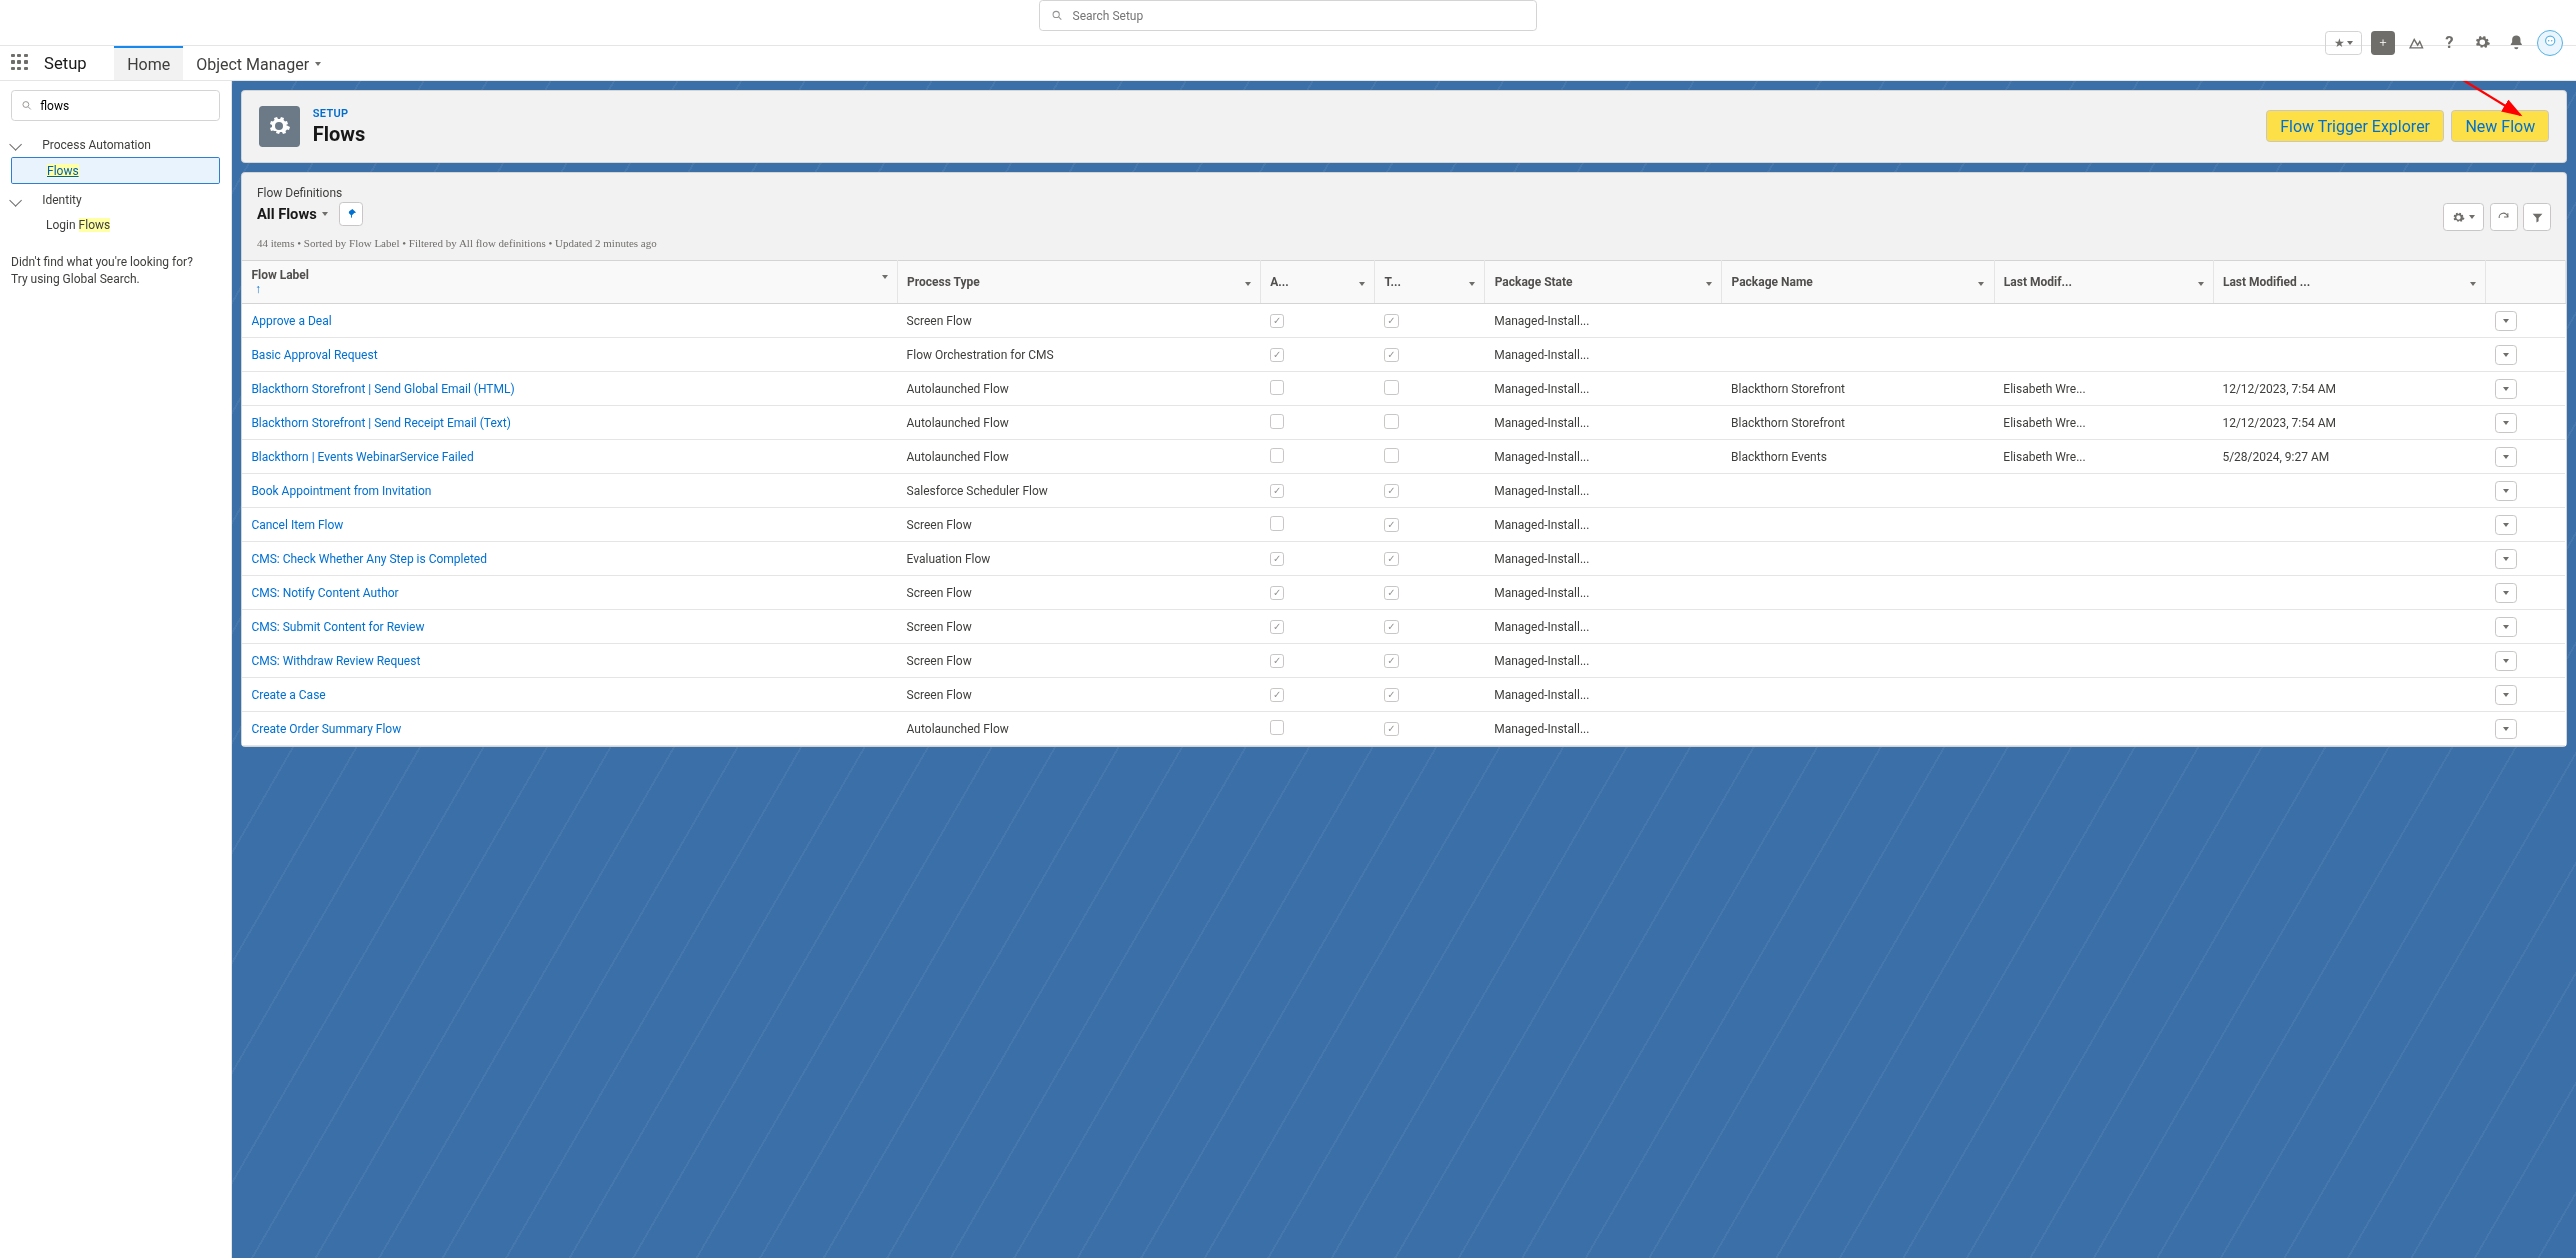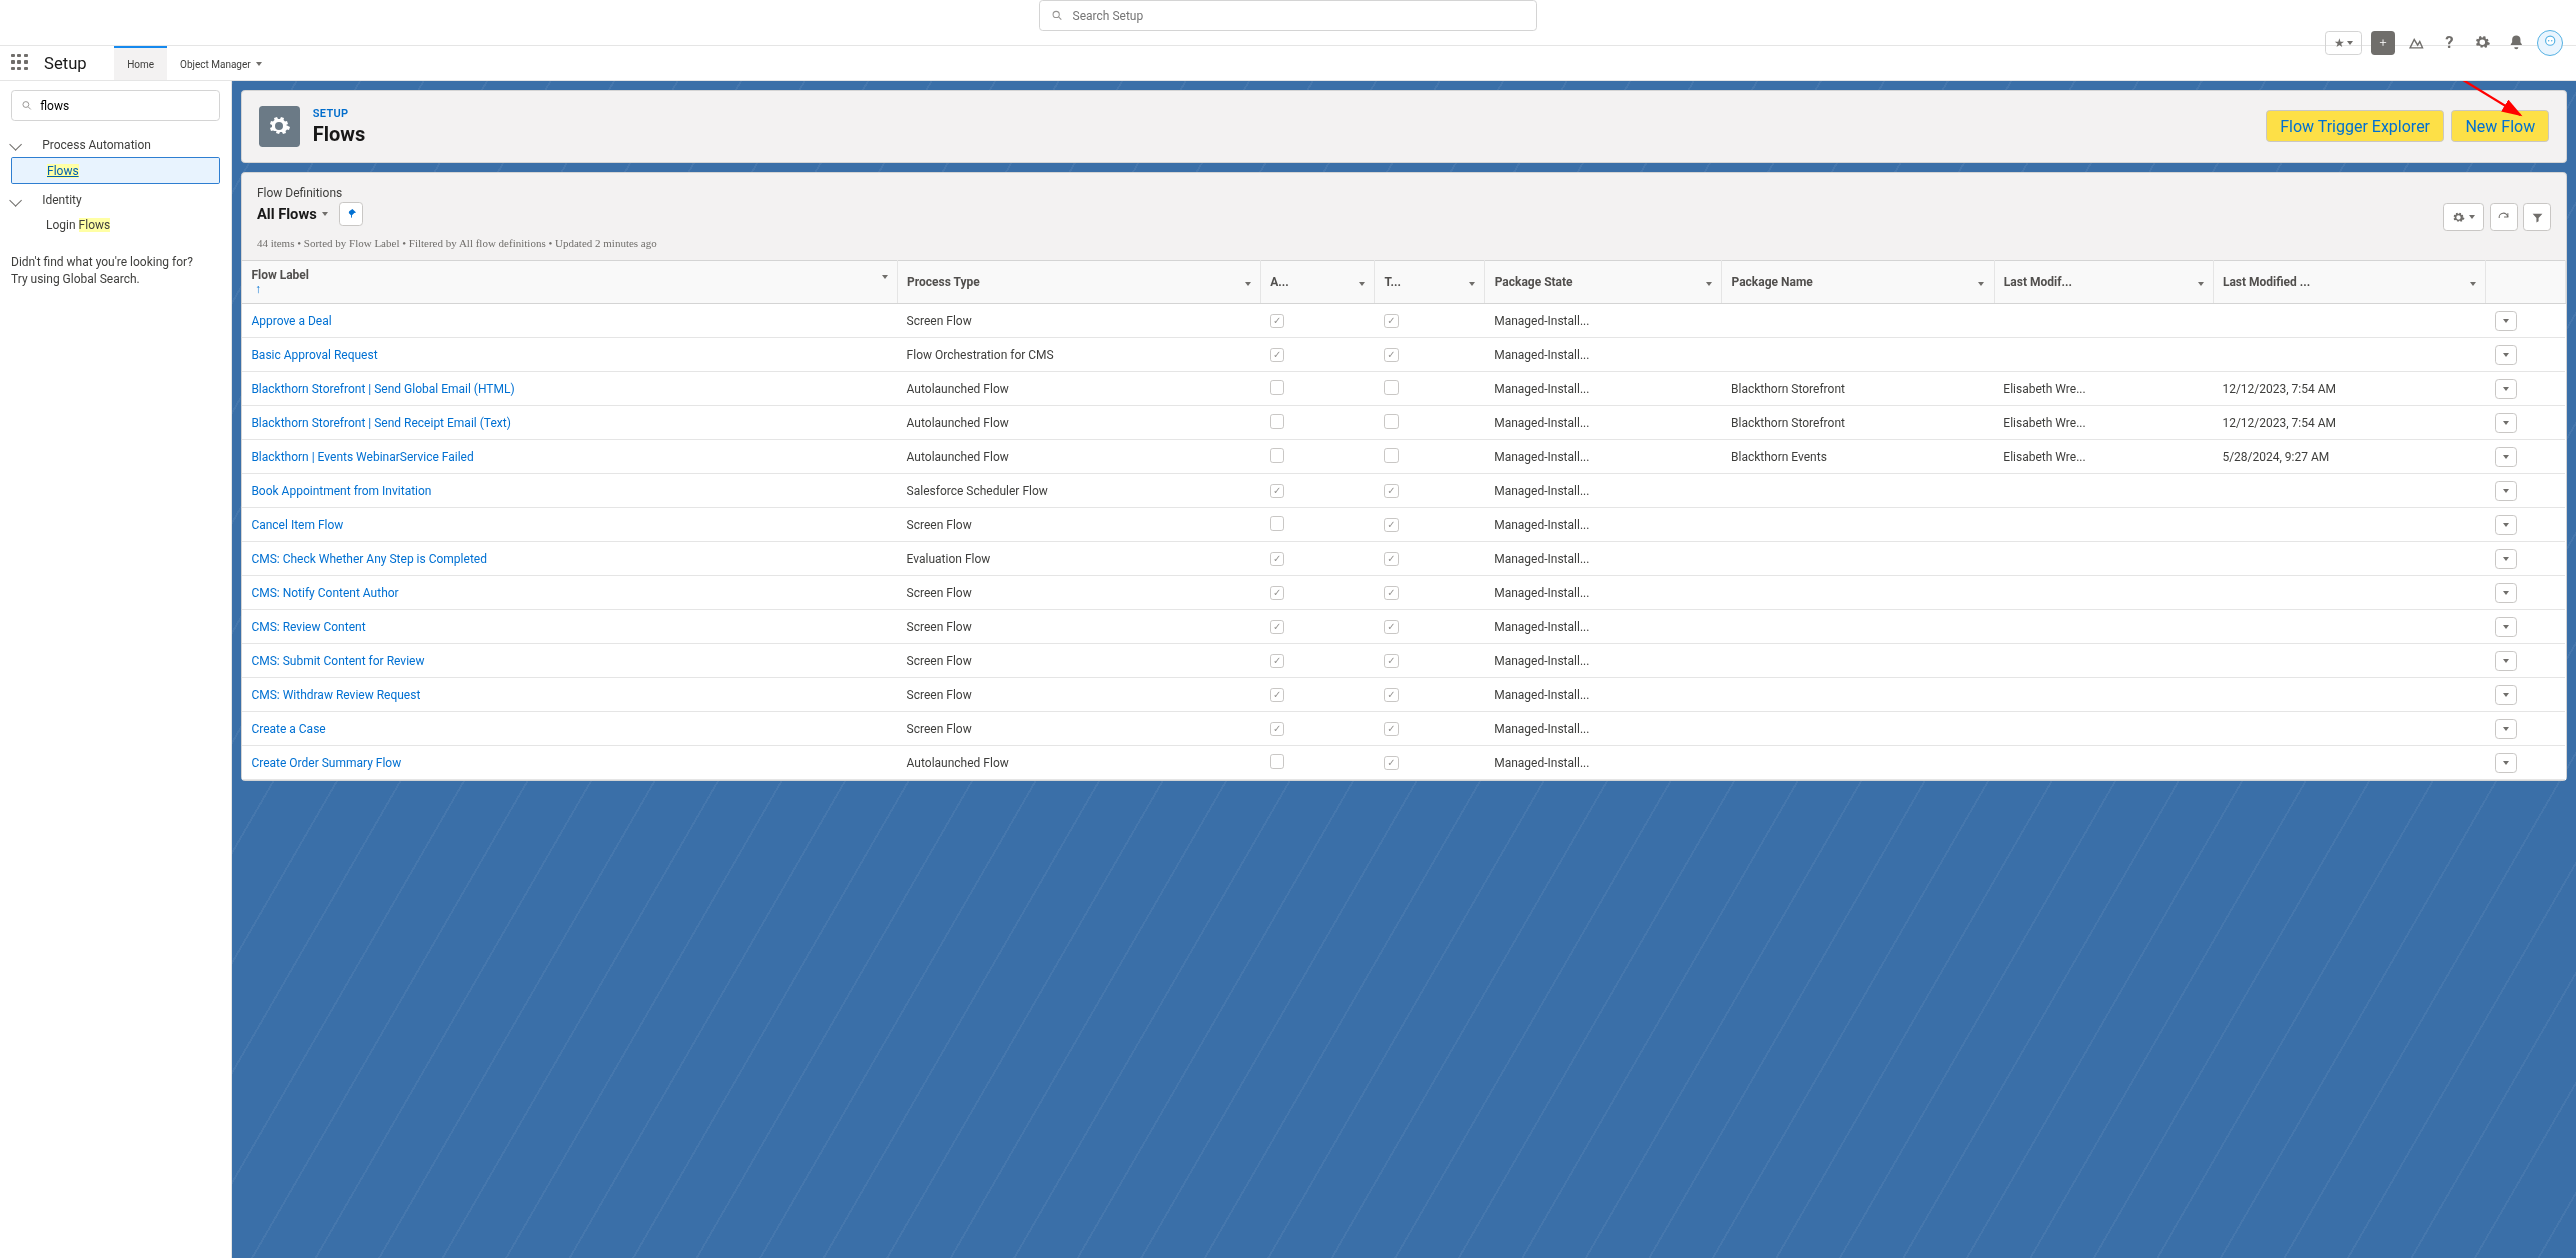--- a/index.html
+++ b/index.html
@@ -60,21 +60,21 @@
     border-bottom: 0.9px solid #e5e5e5;
     display:flex;
     align-items:center;
     padding:0 11px;
     gap:5.5px;
   }
   .context-bar .apps-grid { width:18.4px;height:18.4px;display:grid;grid-template-columns:repeat(3,3.7px);grid-template-rows:repeat(3,3.7px);gap:2.8px; cursor:pointer; margin-right:9.2px;}
   .context-bar .apps-grid span{background:#706e6b;border-radius:0.9px;}
   .context-bar .app-name { font-size:16.6px; font-weight:400; margin-right:22px; }
   .ctx-tab {
-    height:100%; display:flex;align-items:center; padding:7px 13px; font-size:10px; color:#3e3e3c; cursor:pointer;
+    height:100%; display:flex;align-items:center; padding:7px 13px; font-size:16px; color:#3e3e3c; cursor:pointer;
     border-top:2.8px solid transparent;
   }
   .ctx-tab.active { border-top-color:#1589ee; background:#f3f2f2; }
   .ctx-tab .caret { margin-left:5.5px; }
 
   
   .body-split { display:flex; height: calc(100vh - 81px); }
   .sidebar {
     width:232px;
     border-right:0.9px solid #e5e5e5;
@@ -542,33 +542,20 @@
               <td><span class="chk on"></span></td>
               <td>Managed-Install...</td>
               <td></td>
               <td></td>
               <td></td>
               <td><span class="row-act">
                   <span class="caret-down"></span>
                 </span></td>
             </tr>
             <tr>
-              <td><span class="link">CMS: Review Content</span></td>
-              <td>Screen Flow</td>
-              <td><span class="chk on"></span></td>
-              <td><span class="chk on"></span></td>
-              <td>Managed-Install...</td>
-              <td></td>
-              <td></td>
-              <td></td>
-              <td><span class="row-act">
-                  <span class="caret-down"></span>
-                </span></td>
-            </tr>
-            <tr>
               <td><span class="link">CMS: Submit Content for Review</span></td>
               <td>Screen Flow</td>
               <td><span class="chk on"></span></td>
               <td><span class="chk on"></span></td>
               <td>Managed-Install...</td>
               <td></td>
               <td></td>
               <td></td>
               <td><span class="row-act">
                   <span class="caret-down"></span>

